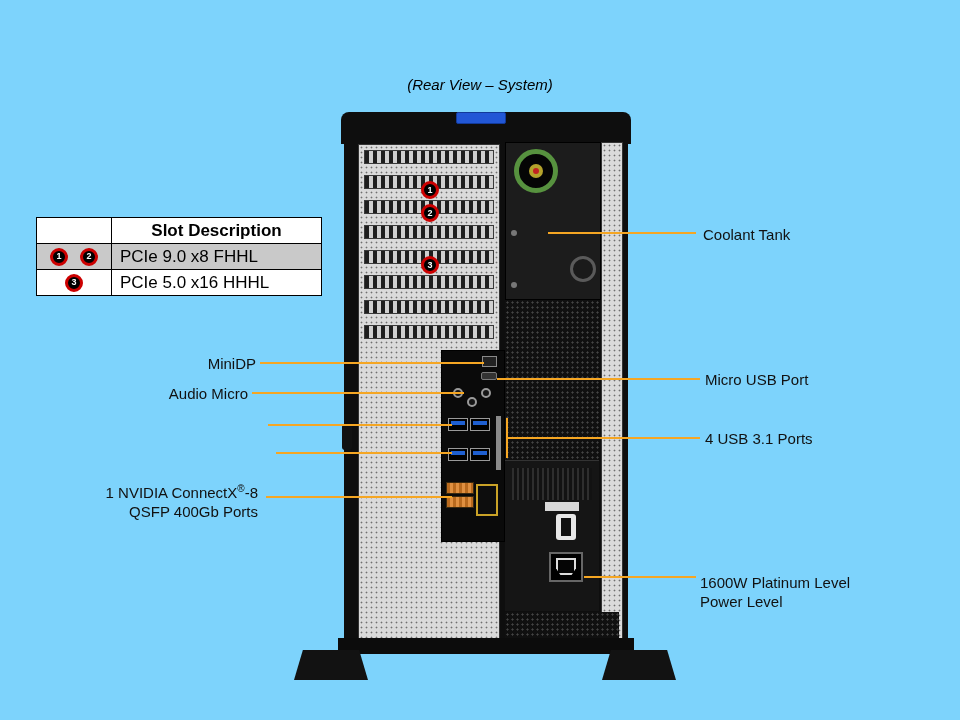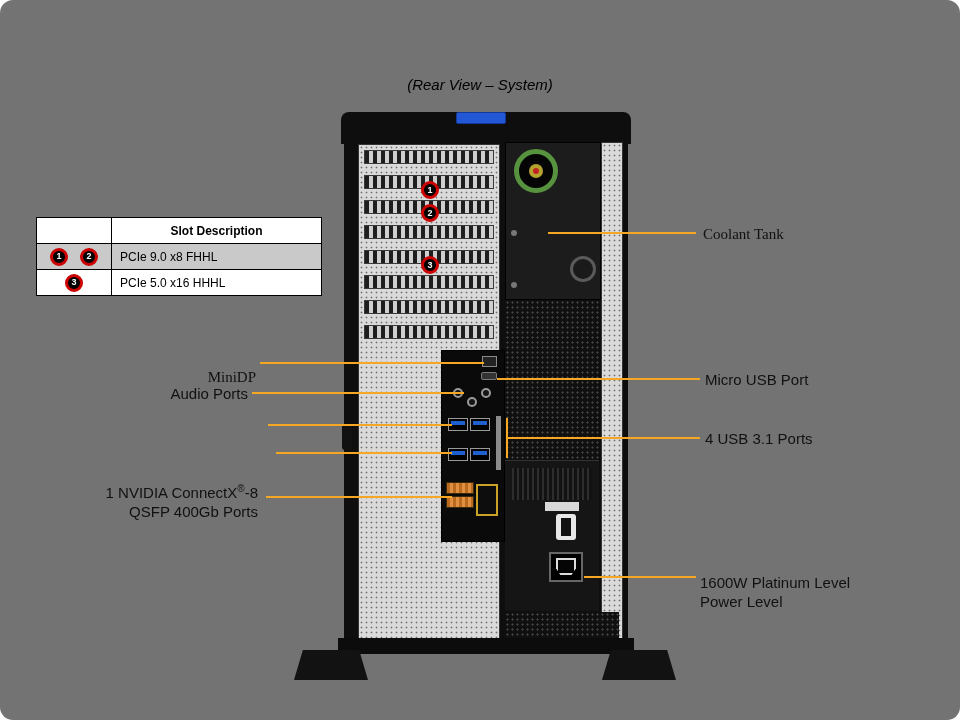--- a/index.html
+++ b/index.html
@@ -1,18 +1,18 @@
 <!DOCTYPE html>
 <html><head>
 <meta charset="utf-8">
 <style>
   html,body { margin:0; padding:0; background:#fff; }
   .canvas {
-    position:relative; width:960px; height:720px; background:#737373;
-    font-family:"Liberation Sans", sans-serif; overflow:hidden;border-radius:13px;
+    position:relative; width:960px; height:720px; background:#7dd3fc;
+    font-family:"Liberation Sans", sans-serif; overflow:hidden;
   }
   .abs { position:absolute; }
 
   
   .title { left:0; top:76px; width:960px; text-align:center;
            font-style:italic; font-size:15px; color:#000; }
 
   
   .lab { font-size:15px; color:#111; line-height:19px; white-space:nowrap; }
   .lab-r { text-align:right; }
@@ -28,21 +28,21 @@
     color:#fff; font-size:9px; font-weight:700;
     display:flex; align-items:center; justify-content:center; line-height:1;
   }
 
   
   .slot-table { left:36px; top:217px; width:284px; border:1px solid #000; background:#fff; }
   .trow { display:flex; height:25px; border-bottom:1px solid #000; }
   .trow:last-child { border-bottom:none; }
   .tc1 { width:74px; border-right:1px solid #000; display:flex;
          align-items:center; justify-content:center; gap:12px; }
-  .tc2 { flex:1; display:flex; align-items:center; padding-left:8px; font-size:12px; color:#000; }
+  .tc2 { flex:1; display:flex; align-items:center; padding-left:8px; font-size:17px; color:#000; }
   .thead .tc2 { justify-content:center; padding-left:0; font-weight:700; }
   .row-gray { background:#C9C9C9; }
 
   
   .metal-dark { background:#0e0e0e; }
   .perf-light {
     background-color:#dadada;
     background-image:radial-gradient(circle,#6f6f6f 0.8px, transparent 1.1px);
     background-size:5px 5px;
     border:1px solid #333;
@@ -164,28 +164,28 @@
   <div class="abs leader" style="left:497px;top:378px;width:203px;"></div>
   <div class="abs leader-v" style="left:506px;top:418px;height:40px;"></div>
   <div class="abs leader" style="left:506px;top:437px;width:194px;"></div>
   <div class="abs leader" style="left:584px;top:576px;width:112px;"></div>
   <div class="abs leader" style="left:260px;top:362px;width:224px;"></div>
   <div class="abs leader" style="left:252px;top:392px;width:212px;"></div>
   <div class="abs leader" style="left:268px;top:424px;width:184px;"></div>
   <div class="abs leader" style="left:276px;top:452px;width:176px;"></div>
   <div class="abs leader" style="left:266px;top:496px;width:186px;"></div>
 
-  <div class="abs lab lab-r" style="left:60px;top:368px;width:196px;font-family:Liberation Serif, serif;">MiniDP</div>
-  <div class="abs lab lab-r" style="left:60px;top:384px;width:188px;">Audio Ports</div>
+  <div class="abs lab lab-r" style="left:60px;top:354px;width:196px;">MiniDP</div>
+  <div class="abs lab lab-r" style="left:60px;top:384px;width:188px;">Audio Micro</div>
   <div class="abs lab lab-r" style="left:40px;top:479px;width:218px;">
     <span>1 NVIDIA ConnectX</span><sup style="font-size:10px;">®</sup><span>-8</span><br>
     <span>QSFP 400Gb Ports</span>
   </div>
 
-  <div class="abs lab" style="left:703px;top:225px;font-family:Liberation Serif, serif;">Coolant Tank</div>
+  <div class="abs lab" style="left:703px;top:225px;">Coolant Tank</div>
   <div class="abs lab" style="left:705px;top:370px;">Micro USB Port</div>
   <div class="abs lab" style="left:705px;top:429px;">4 USB 3.1 Ports</div>
   <div class="abs lab" style="left:700px;top:573px;">
     <span>1600W Platinum Level</span><br>
     <span>Power Level</span>
   </div>
 
 </div>
 
 </body></html>

